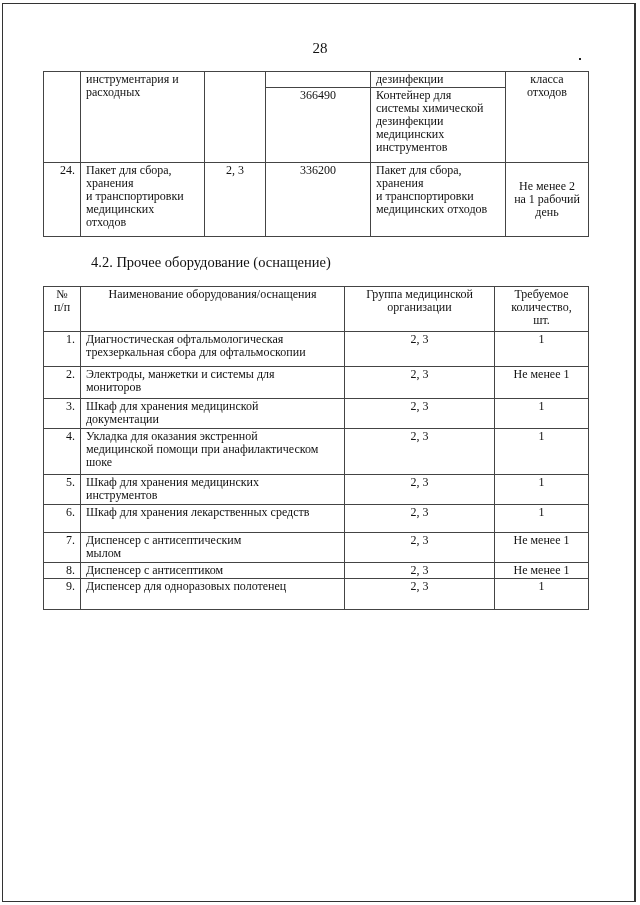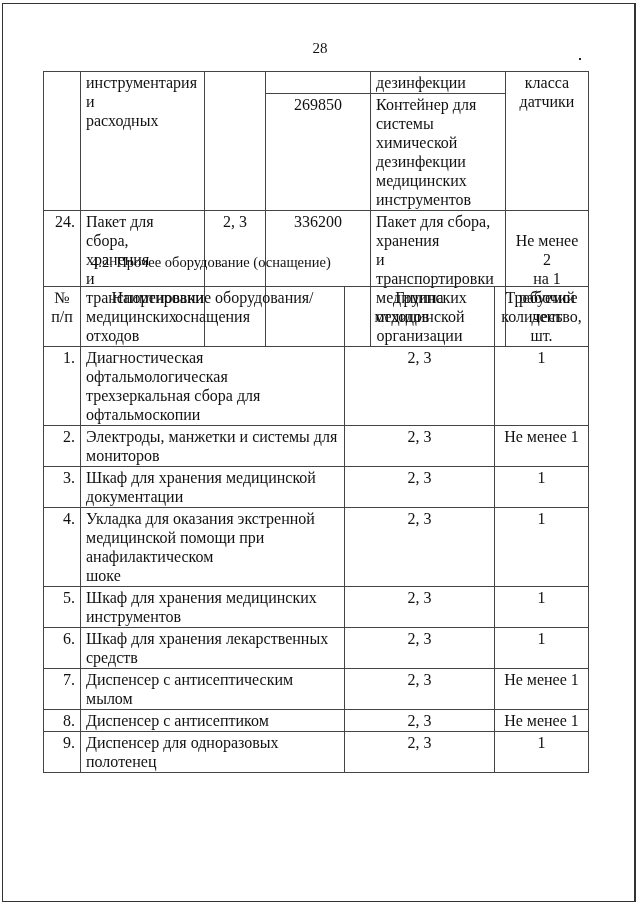--- a/index.html
+++ b/index.html
@@ -3,21 +3,21 @@
 <meta charset="utf-8">
 <style>
   html, body { margin:0; padding:0; background:#fff; }
   body { width:640px; height:905px; position:relative; overflow:hidden;
          font-family:"Liberation Serif", "DejaVu Serif", serif; color:#111; }
   .page-frame { position:absolute; left:2px; top:3px; width:634px; height:899px;
                 border:1px solid #333; border-right-width:2px; box-sizing:border-box; }
   .page-number { position:absolute; left:0; width:640px; top:40px; text-align:center;
                  font-size:15px; }
   .speck { position:absolute; left:579px; top:58px; width:2px; height:2px; background:#222; }
-  table { position:absolute; border-collapse:collapse; table-layout:fixed; font-size:16px; line-height:19px; }
+  table { position:absolute; border-collapse:collapse; table-layout:fixed; font-size:12px; line-height:13px; }
   td, th { border:1px solid #444; vertical-align:top; padding:1px 5px 1px 5px; font-weight:normal; }
   .c { text-align:center; }
   #t1 { left:43px; top:71px; width:545px; }
   #t2 { left:43px; top:286px; width:545px; }
   .section-title { position:absolute; left:91px; top:254px; font-size:14.5px; font-weight:normal; }
   .num { text-align:right; }
 </style>
 </head>
 <body>
 
@@ -36,24 +36,24 @@
   </colgroup>
   <tbody>
       <tr style="height:14px">
     <td rowspan="2" class="num"></td>
     <td rowspan="2" style="white-space:pre-line">инструментария и
 расходных</td>
     <td rowspan="2" class="c"></td>
     <td class="c"></td>
     <td style="white-space:pre-line">дезинфекции</td>
     <td rowspan="2" class="c" style="white-space:pre-line">класса
-датчики</td>
+отходов</td>
   </tr>
   <tr style="height:75px">
-    <td class="c">269850</td>
+    <td class="c">366490</td>
     <td style="white-space:pre-line">Контейнер для
 системы химической
 дезинфекции
 медицинских
 инструментов</td>
   </tr>
   <tr style="height:74px">
     <td class="num">24.</td>
     <td style="white-space:pre-line">Пакет для сбора,
 хранения

